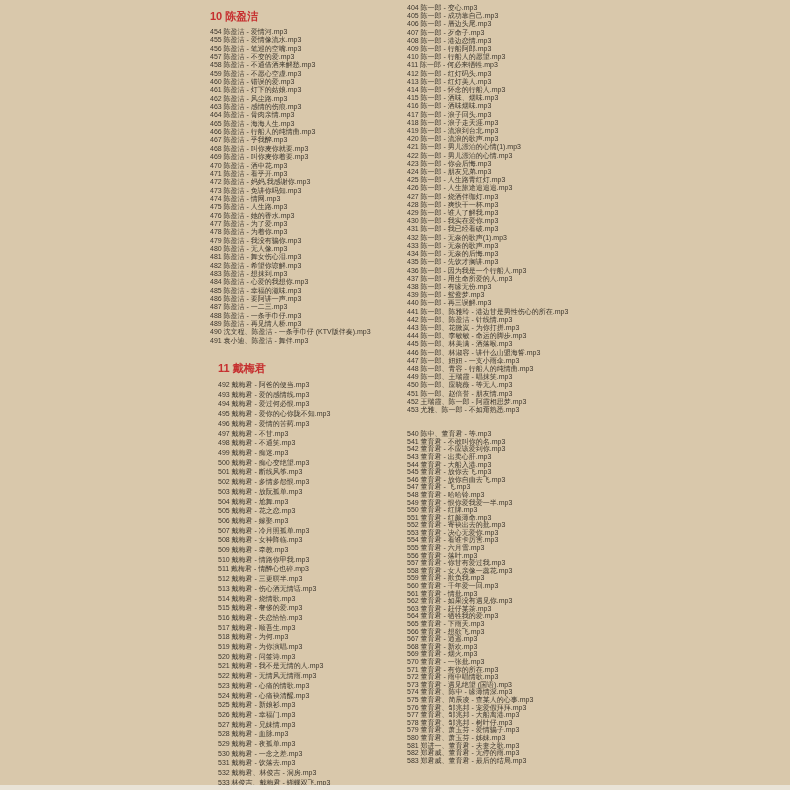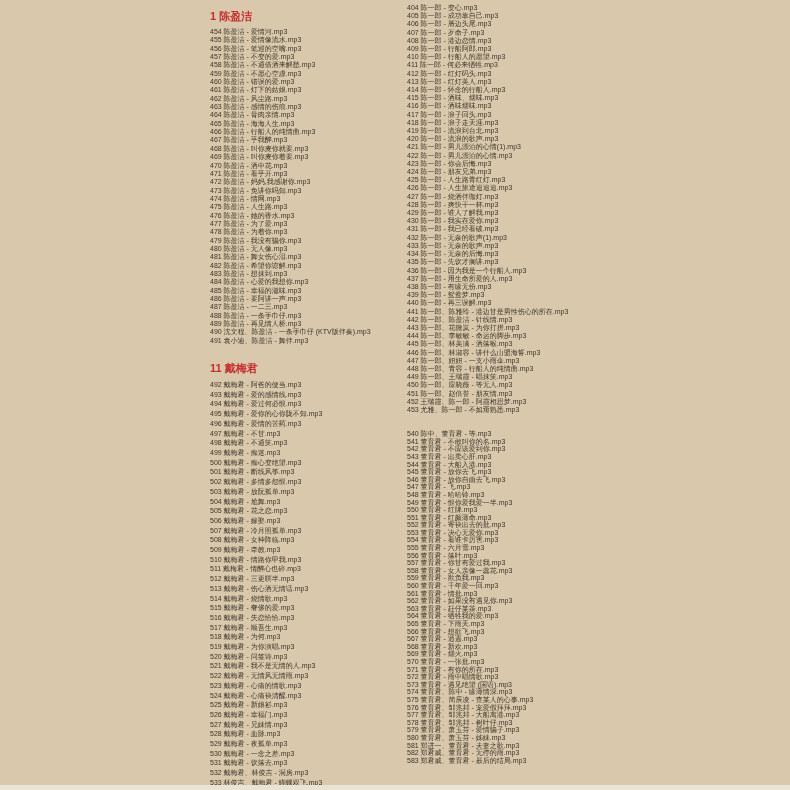--- a/index.html
+++ b/index.html
@@ -10,34 +10,34 @@
   .page{position:absolute;inset:0;}
   .bottom-strip{position:absolute;left:0;bottom:0;width:790px;height:5px;}
   .col{position:absolute;white-space:nowrap;}
   .col-left{left:210px;top:10px;width:200px;}
   .col-right{left:407px;top:4px;width:235px;}
   .sec-header{
     font-size:11px;font-weight:bold;line-height:12px;margin:0 0 6px 0;
   }
   .row{font-size:7px;letter-spacing:0;}
   #sec-chen-yingjie .row{line-height:8.35px;}
-  #sec-dai-meijun{margin-top:17px;}
+  #sec-dai-meijun{margin-top:17px;margin-left:8px;}
   #sec-dai-meijun .row{line-height:9.7px;}
   #sec-chen-yilang .row{line-height:8.2px;}
   #sec-dong-yujun{margin-top:16px;}
   #sec-dong-yujun .sec-header{margin-bottom:7px;}
   #sec-dong-yujun .row{line-height:7.6px;}
 </style>
 </head>
 <body style="background: rgb(217, 200, 171);">
 
 <div class="page">
   <div class="col col-left">
       <div class="section" id="sec-chen-yingjie">
-        <div class="sec-header" style="color: rgb(198, 47, 47);">1 陈盈洁</div>
+        <div class="sec-header" style="color: rgb(198, 47, 47);">10 陈盈洁</div>
         <div class="rows">
           <div class="row" style="color: rgb(59, 53, 44);">454 陈盈洁 - 爱情河.mp3</div>
           <div class="row" style="color: rgb(59, 53, 44);">455 陈盈洁 - 爱情像流水.mp3</div>
           <div class="row" style="color: rgb(59, 53, 44);">456 陈盈洁 - 笔巡的空嘴.mp3</div>
           <div class="row" style="color: rgb(59, 53, 44);">457 陈盈洁 - 不变的爱.mp3</div>
           <div class="row" style="color: rgb(59, 53, 44);">458 陈盈洁 - 不通借酒来解愁.mp3</div>
           <div class="row" style="color: rgb(59, 53, 44);">459 陈盈洁 - 不愿心空虚.mp3</div>
           <div class="row" style="color: rgb(59, 53, 44);">460 陈盈洁 - 错误的爱.mp3</div>
           <div class="row" style="color: rgb(59, 53, 44);">461 陈盈洁 - 灯下的姑娘.mp3</div>
           <div class="row" style="color: rgb(59, 53, 44);">462 陈盈洁 - 风尘路.mp3</div>

